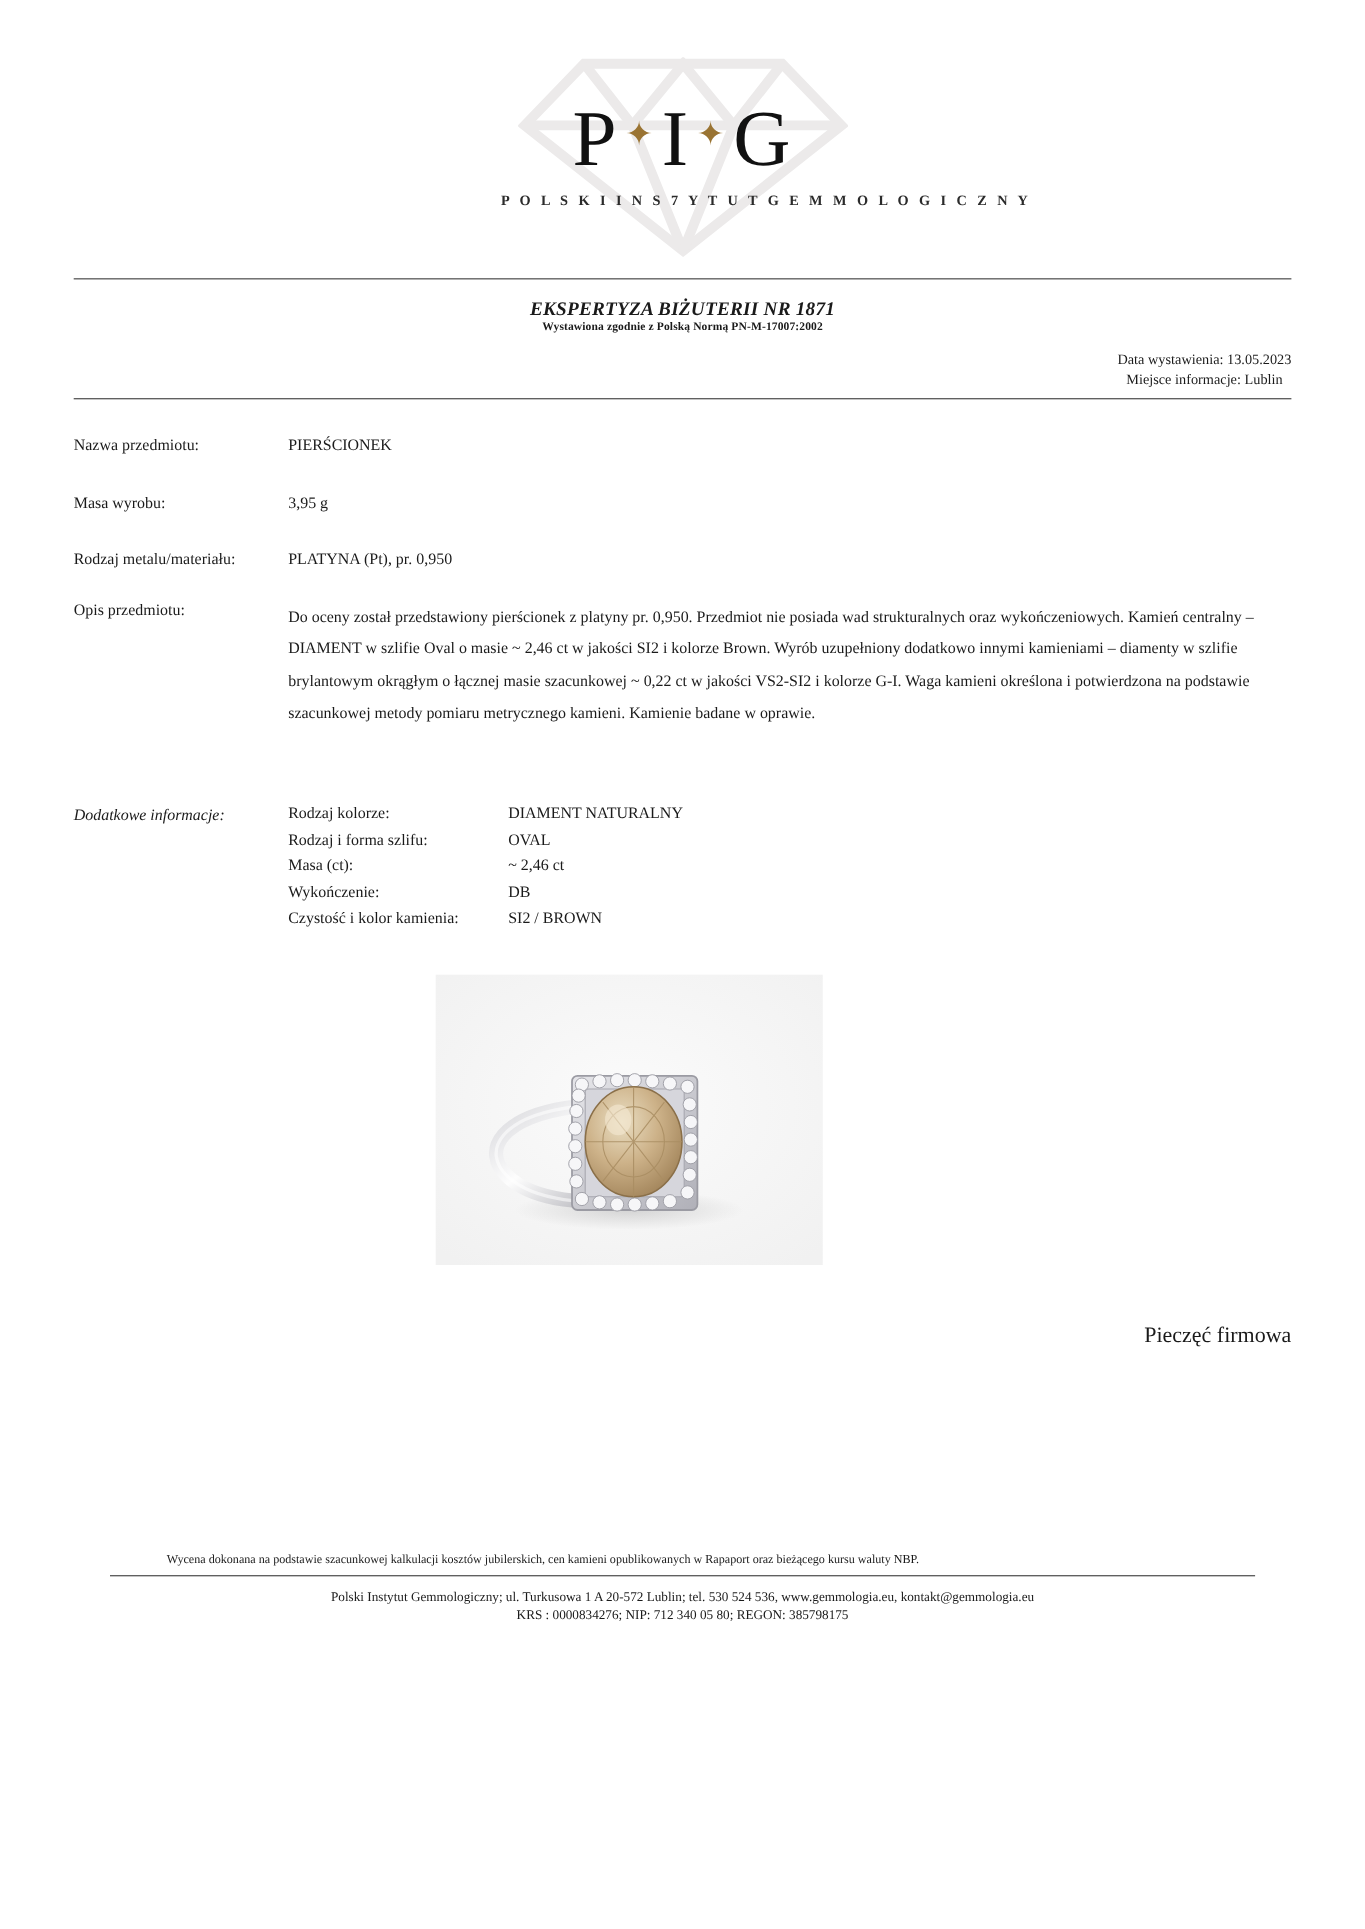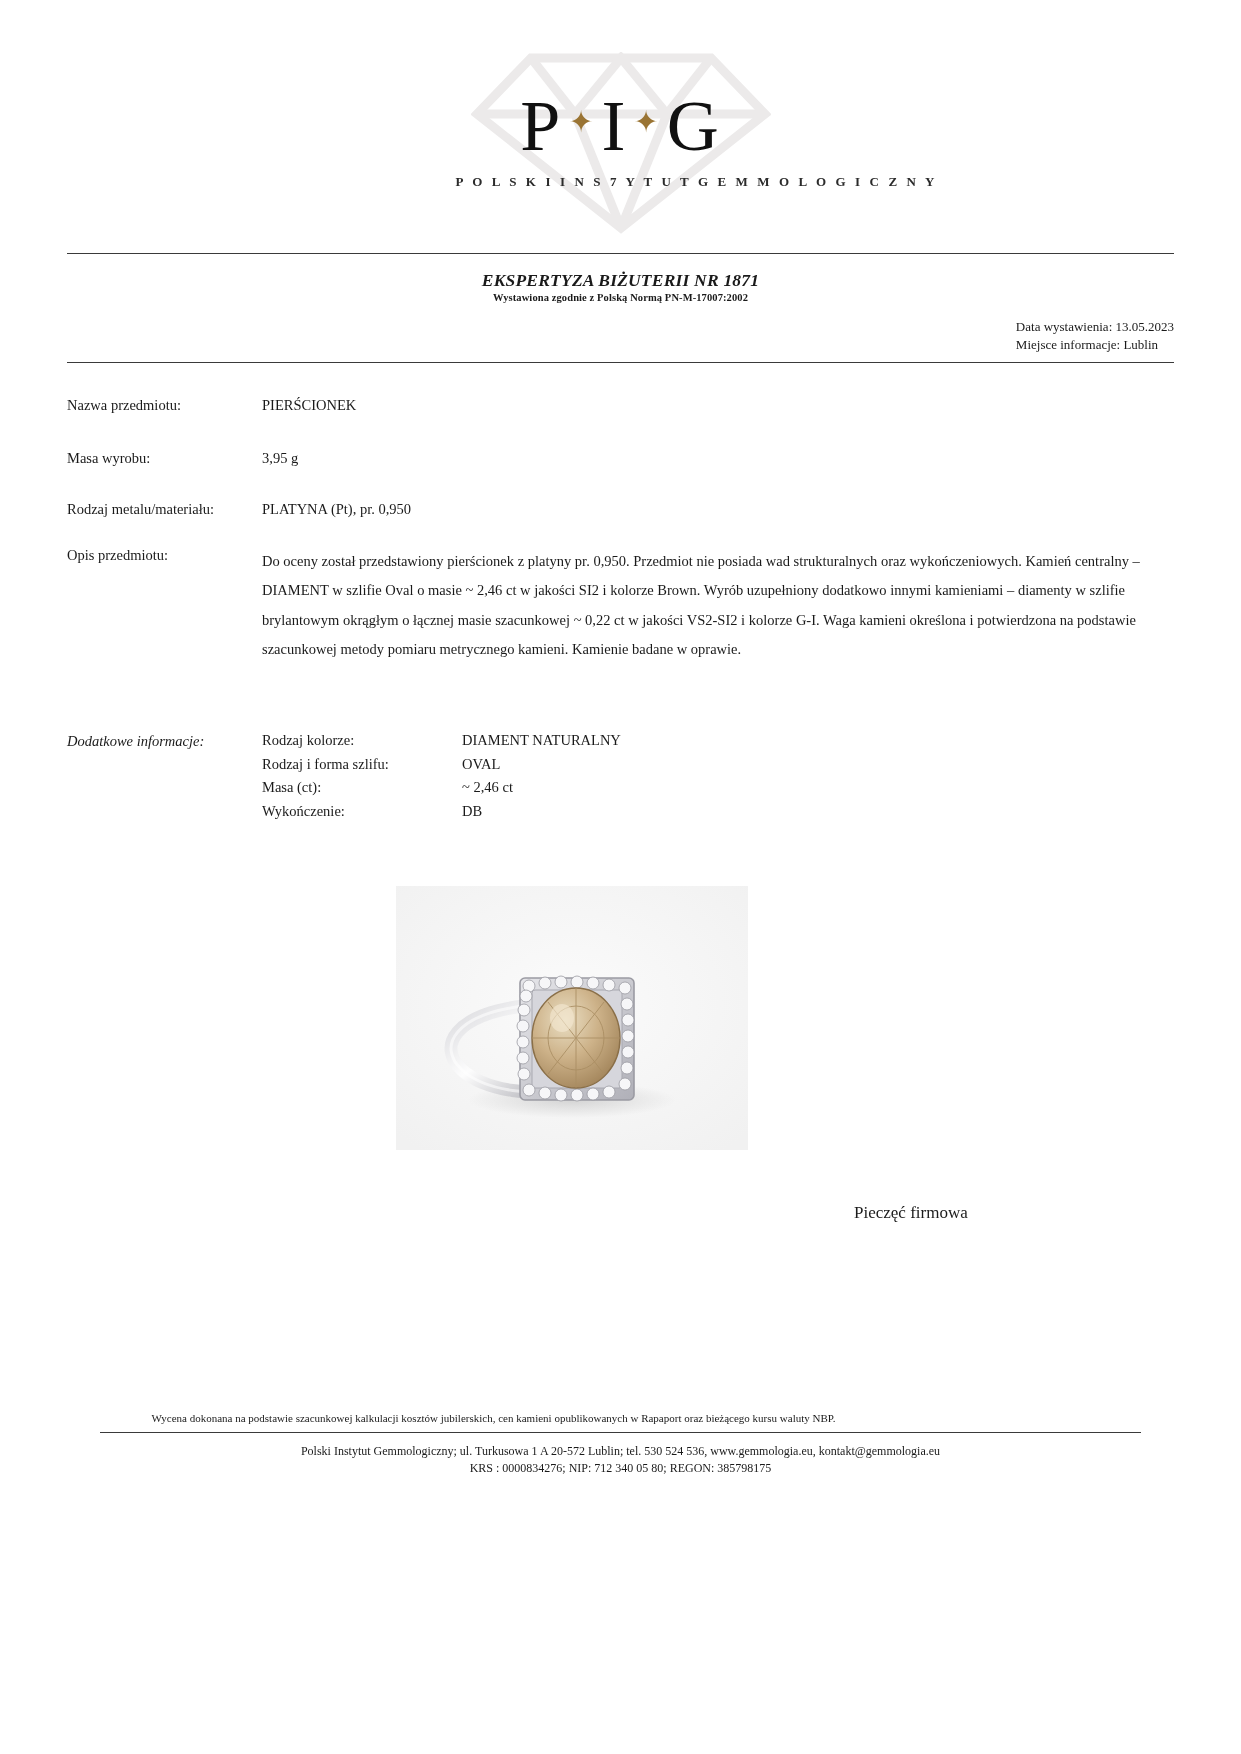--- a/index.html
+++ b/index.html
@@ -102,21 +102,21 @@
     font-size: 10.5px;
     font-weight: 700;
     letter-spacing: 0.1px;
   }
 
   
   .issue-meta {
     position: absolute;
     top: 318px;
     right: 67px;
-    text-align: left;
+    text-align: center;
     font-size: 13px;
     line-height: 1.42;
   }
 
   
   .field-row {
     position: absolute;
     left: 67px;
     width: 1107px;
     font-size: 14.5px;
@@ -185,21 +185,22 @@
     overflow: hidden;
   }
   .photo-frame svg { display: block; }
 
   
   .stamp-caption {
     position: absolute;
     top: 1203px;
     right: 67px;
     width: 320px;
-    font-size: 17px;
+    text-align: right;
+    font-size: 20px;
   }
 
   
   .footer-note {
     position: absolute;
     top: 1411px;
     left: 0;
     width: 987px;
     text-align: center;
     font-size: 11px;
@@ -287,20 +288,24 @@
         <td class="k">Rodzaj i forma szlifu:</td>
         <td class="v">OVAL</td>
       </tr>
       <tr>
         <td class="k">Masa (ct):</td>
         <td class="v">~ 2,46 ct</td>
       </tr>
       <tr>
         <td class="k">Wykończenie:</td>
         <td class="v">DB</td>
+      </tr>
+      <tr>
+        <td class="k">Czystość i kolor kamienia:</td>
+        <td class="v">SI2 / BROWN</td>
       </tr>
     </tbody>
   </table>
 </div>
 
 <div class="photo-frame">
   <svg width="352" height="264" viewBox="0 0 352 264">
     <defs>
       <radialGradient id="bgGrad" cx="50%" cy="45%" r="70%">
         <stop offset="0%" stop-color="#fbfbfb"></stop>

